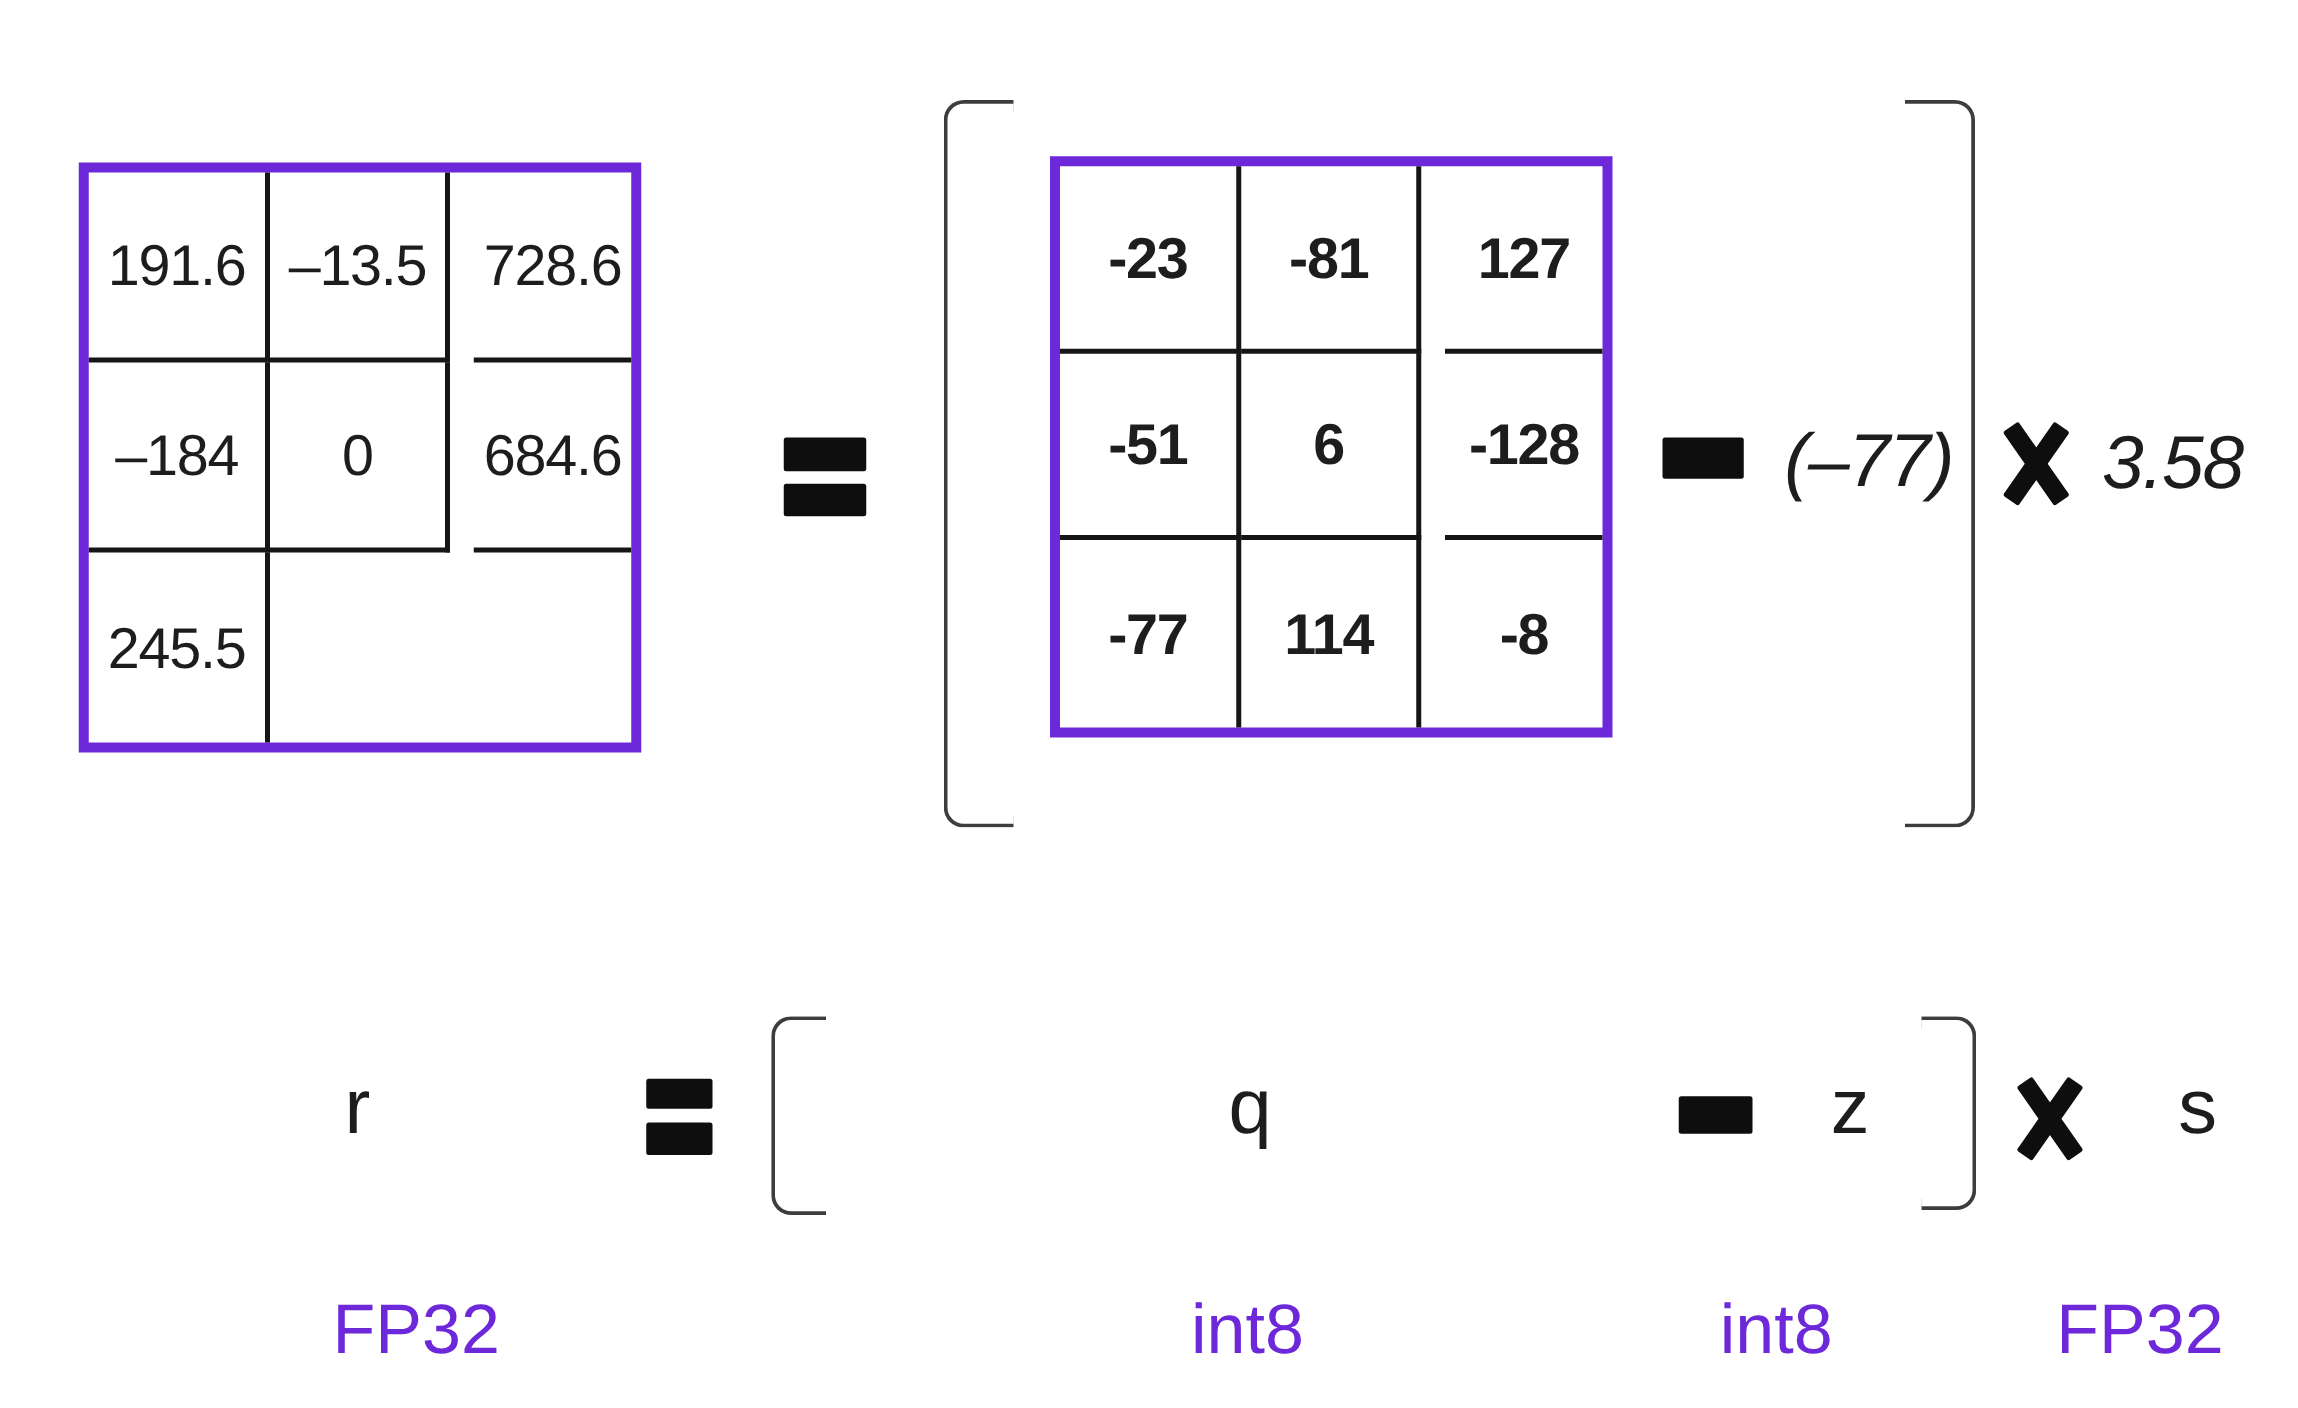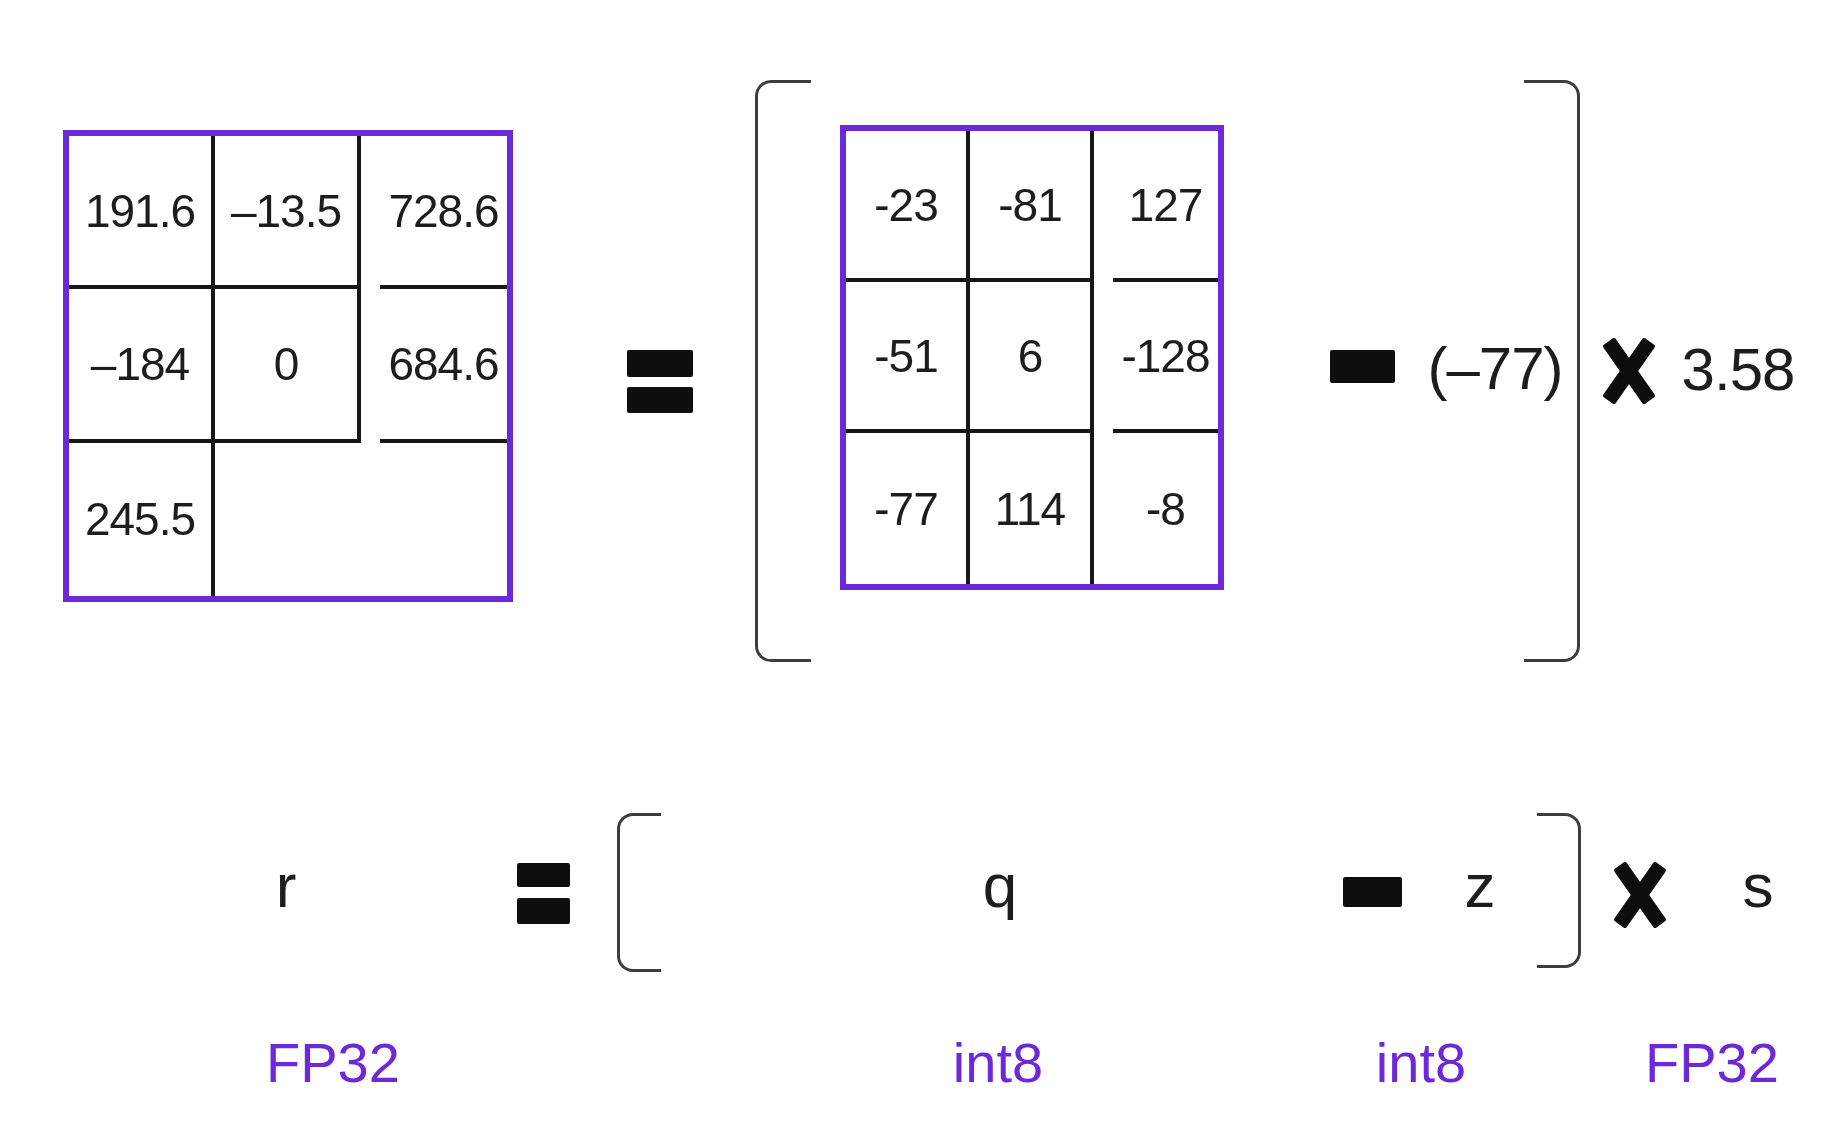--- a/index.html
+++ b/index.html
@@ -12,26 +12,26 @@
     color: #1d1d1d;
     overflow: hidden;
   }
 
   
   .matrix {
     position: absolute;
     display: grid;
     grid-template-columns: repeat(3, 1fr);
     grid-template-rows: repeat(3, 1fr);
-    border: 6px solid #6d28d9;
+    border: 8px solid #6d28d9;
     box-sizing: border-box;
     background: #ffffff;
   }
   .m-fp32 { left: 63px;  top: 130px; width: 450px; height: 472px; }
-  .m-int8 { left: 840px; top: 125px; width: 384px; height: 465px; }
+  .m-int8 { left: 840px; top: 125px; width: 450px; height: 465px; font-weight: bold; }
   .matrix .cell {
     display: flex; align-items: center; justify-content: center;
     border-right: 4px solid #161616;
     border-bottom: 4px solid #161616;
     font-size: 46px;
     letter-spacing: -1px;
     color: #1d1d1d;
   }
   .matrix .cell:nth-child(3n) { border-right: none; margin-left: 19px; }
   .matrix .cell:nth-child(n+7) { border-bottom: none; }
@@ -70,21 +70,21 @@
   .x1 { left: 1600px; top: 337px; width: 57px; height: 67px; }
   .x2 { left: 1612px; top: 862px; width: 56px; height: 65px; }
   .times .xb {
     position: absolute; left: 50%; top: 50%;
     width: 15px; height: 72px; background: #0e0e0e; border-radius: 2px;
   }
   .times .xb.a { transform: translate(-50%,-50%) rotate(35deg); }
   .times .xb.b { transform: translate(-50%,-50%) rotate(-35deg); }
 
   
-  .txt { position: absolute; text-align: center; white-space: nowrap; }
+  .txt { position: absolute; text-align: center; white-space: nowrap; font-style: italic; }
   .zero-point { left: 1413px; top: 333px; width: 164px; height: 72px; line-height: 72px; font-size: 60px; letter-spacing: -1px; }
   .scale      { left: 1672px; top: 337px; width: 132px; height: 66px; line-height: 66px; font-size: 60px; letter-spacing: -1px; }
 
   .sym { position: absolute; width: 80px; height: 72px; line-height: 72px; text-align: center; font-size: 62px; }
   .sym-r { left: 246px;  top: 850px; }
   .sym-q { left: 960px;  top: 850px; }
   .sym-z { left: 1440px; top: 850px; }
   .sym-s { left: 1718px; top: 850px; }
 
   .lbl { position: absolute; top: 1032px; width: 200px; height: 62px; line-height: 62px; text-align: center; font-size: 56px; color: #6d28d9; }

